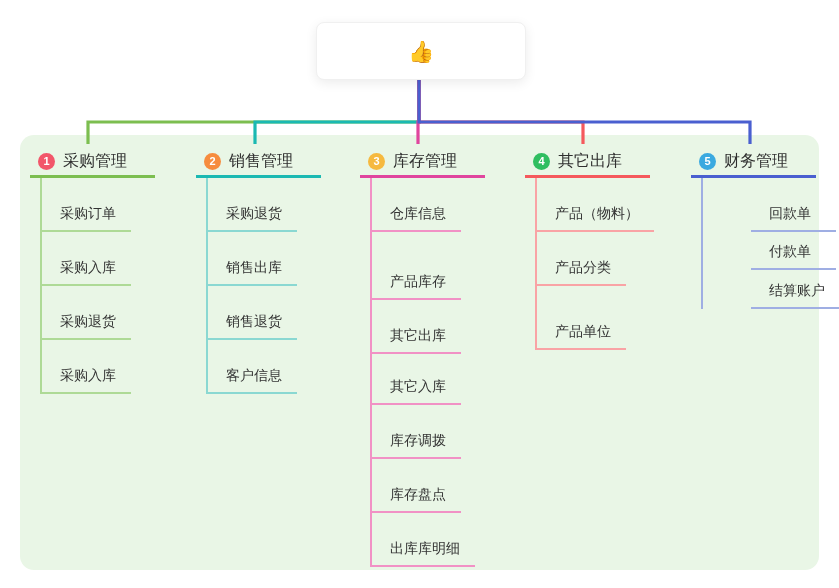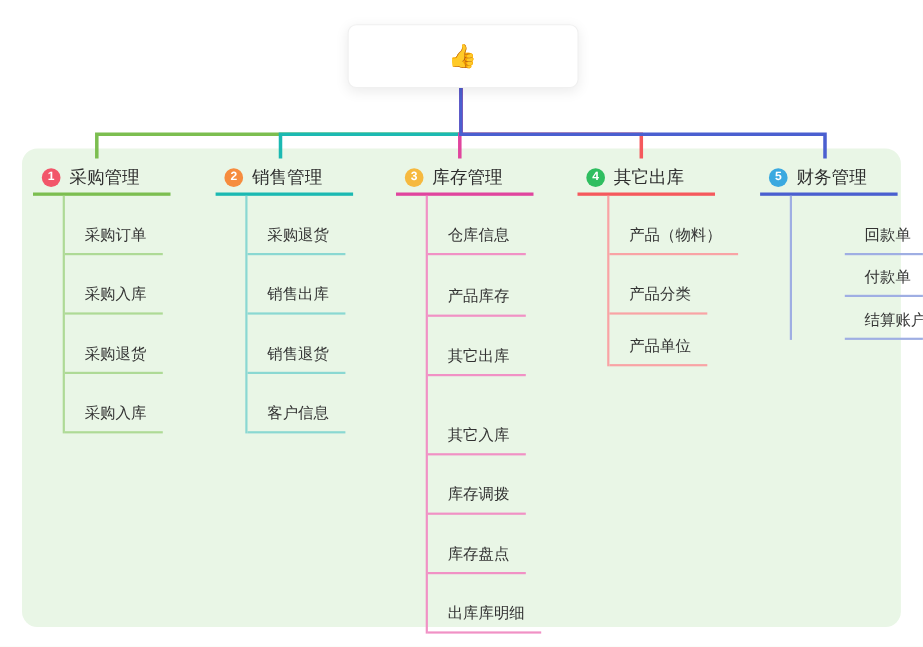--- a/index.html
+++ b/index.html
@@ -29,21 +29,21 @@
     border-bottom:3px solid #999;
     display:flex;align-items:center;gap:8px;padding-left:8px;
     font-size:16px;color:#2f2f2f;white-space:nowrap;
   }
   .badge{
     width:17px;height:17px;border-radius:50%;flex:0 0 17px;
     display:flex;align-items:center;justify-content:center;
     color:#fff;font-size:11px;font-weight:bold;line-height:1;
   }
   .branch-children{
-    margin-left:27px;border-left:2px solid #0ea5e9;width:max-content;
+    margin-left:10px;border-left:2px solid #0ea5e9;width:max-content;
   }
   .child-row{
     box-sizing:border-box;height:54px;width:max-content;min-width:85px;
     border-bottom:2px solid #ccc;
     display:flex;align-items:flex-end;
     padding:0 15px 7px 18px;
     font-size:14px;color:#333;white-space:nowrap;
   }
 </style>
 </head>
@@ -104,27 +104,27 @@
       </div>
       <div class="branch-col" style="left: 360px;">
         <div class="branch-header" style="border-bottom-color: rgb(224, 69, 158);">
           <span class="badge" style="background: rgb(246, 185, 63);">3</span>
           <span>库存管理</span>
         </div>
         <div class="branch-children" style="border-left-color: rgb(241, 145, 197);">
           <div class="child-row" style="height: 54px; border-bottom-color: rgb(241, 145, 197); align-items: flex-end;">
             <span>仓库信息</span>
           </div>
-          <div class="child-row" style="height: 56px; border-bottom-color: rgb(241, 145, 197); justify-content: center;">
+          <div class="child-row" style="height: 68px; border-bottom-color: rgb(241, 145, 197); justify-content: center;">
             <span>产品库存</span>
           </div>
           <div class="child-row" style="height: 54px; border-bottom-color: rgb(241, 145, 197);">
             <span>其它出库</span>
           </div>
-          <div class="child-row" style="height: 72px; border-bottom-color: rgb(241, 145, 197);">
+          <div class="child-row" style="height: 51px; border-bottom-color: rgb(241, 145, 197);">
             <span>其它入库</span>
           </div>
           <div class="child-row" style="height: 54px; border-bottom-color: rgb(241, 145, 197);">
             <span>库存调拨</span>
           </div>
           <div class="child-row" style="height: 54px; border-bottom-color: rgb(241, 145, 197);">
             <span>库存盘点</span>
           </div>
           <div class="child-row" style="height: 54px; border-bottom-color: rgb(241, 145, 197);">
             <span>出库库明细</span>
@@ -136,21 +136,21 @@
           <span class="badge" style="background: rgb(47, 190, 96);">4</span>
           <span>其它出库</span>
         </div>
         <div class="branch-children" style="border-left-color: rgb(249, 163, 165);">
           <div class="child-row" style="height: 54px; border-bottom-color: rgb(249, 163, 165);">
             <span>产品（物料）</span>
           </div>
           <div class="child-row" style="height: 54px; border-bottom-color: rgb(249, 163, 165);">
             <span>产品分类</span>
           </div>
-          <div class="child-row" style="height: 47px; border-bottom-color: rgb(249, 163, 165);">
+          <div class="child-row" style="height: 64px; border-bottom-color: rgb(249, 163, 165);">
             <span>产品单位</span>
           </div>
         </div>
       </div>
       <div class="branch-col" style="left: 691px;">
         <div class="branch-header" style="border-bottom-color: rgb(74, 95, 208);">
           <span class="badge" style="background: rgb(58, 169, 224);">5</span>
           <span>财务管理</span>
         </div>
         <div class="branch-children" style="border-left-color: rgb(159, 174, 227); padding-left: 48px;">

